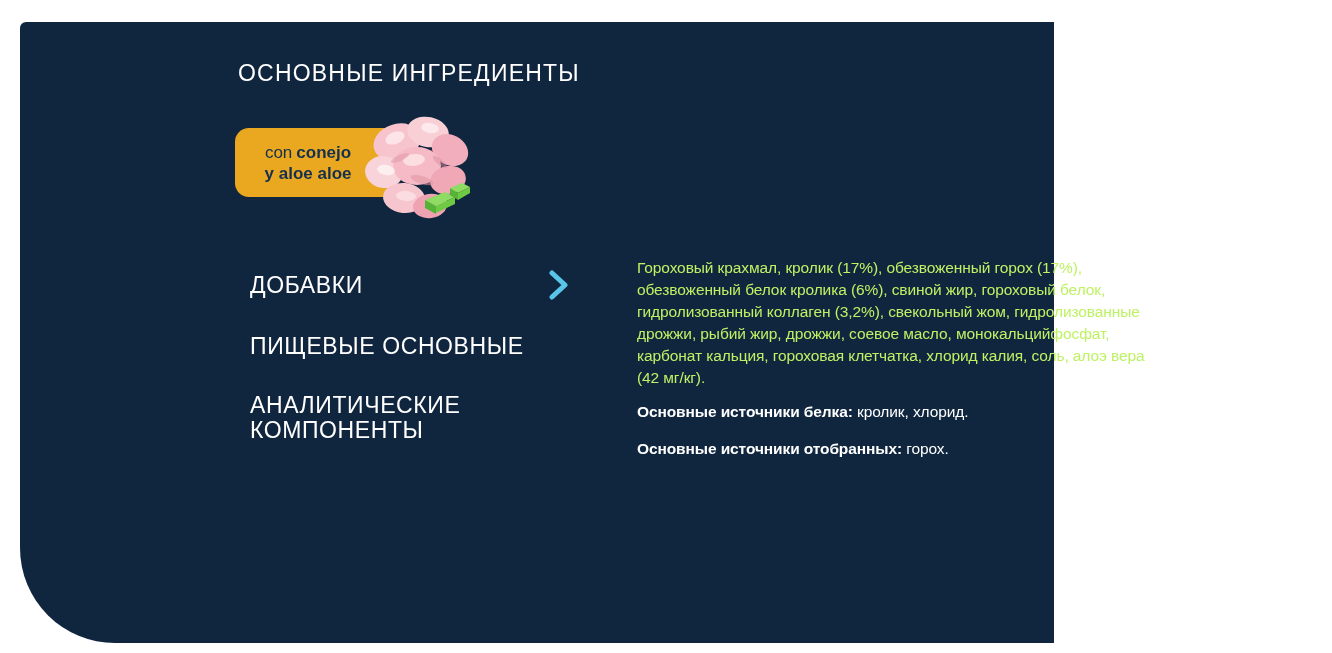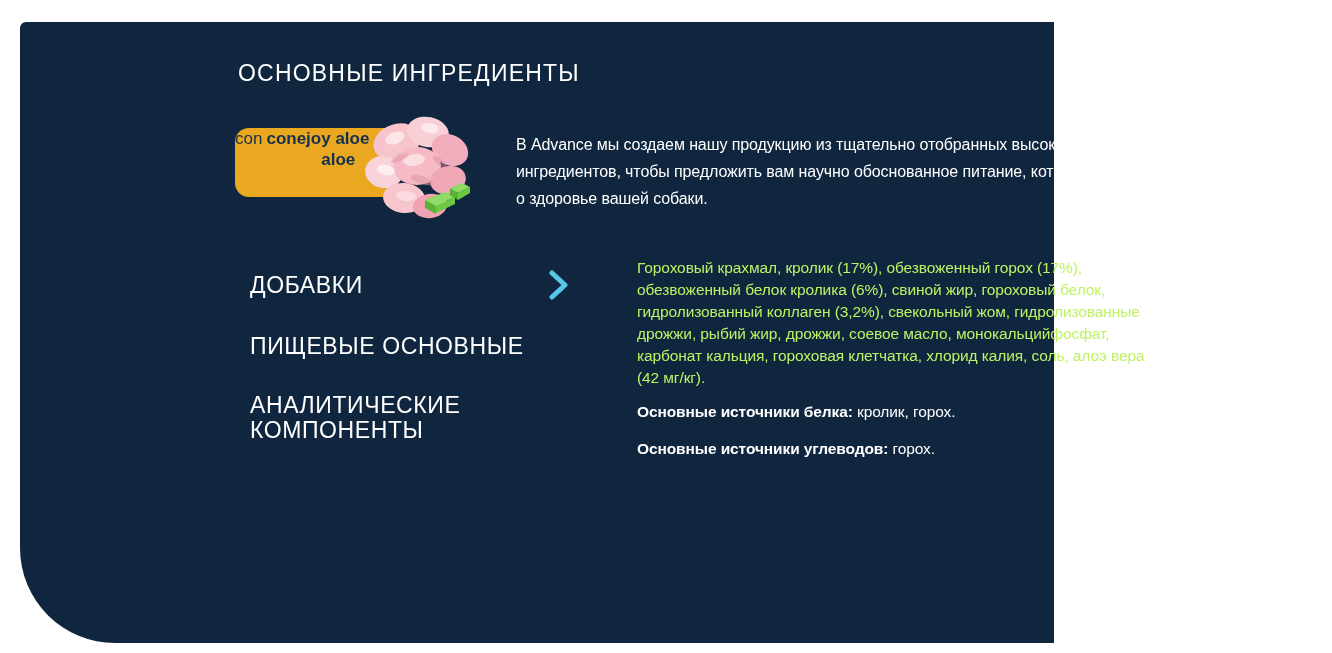--- a/index.html
+++ b/index.html
@@ -6,22 +6,22 @@
             font-family:"Liberation Sans","DejaVu Sans",sans-serif;}
   .panel{position:absolute;left:20px;top:22px;width:1034px;height:621px;
          background:#10263f;border-radius:6px 0 0 95px;}
 
   .page-title{position:absolute;left:218px;top:38px;font-size:23px;letter-spacing:1.2px;
               color:#ffffff;font-weight:400;}
 
   
   .badge{position:absolute;left:215px;top:106px;width:162px;height:69px;
          background:#e9a820;border-radius:14px;}
-  .badge-text{position:absolute;inset:0;display:flex;flex-direction:row;justify-content:center;
-              align-items:flex-start;padding-right:16px;color:#14304e;font-size:17px;line-height:21px;
+  .badge-text{position:absolute;inset:0;display:flex;flex-direction:column;justify-content:center;
+              align-items:center;padding-right:16px;color:#14304e;font-size:17px;line-height:21px;
               font-weight:700;}
   .badge-text .reg{font-weight:400;margin-right:4px;}
   .meat{position:absolute;left:342px;top:92px;width:114px;height:114px;}
 
   .intro{position:absolute;left:496px;top:109px;width:652px;color:#ffffff;
          font-size:16px;line-height:27px;letter-spacing:-0.1px;}
 
   
   .menu-item{position:absolute;left:230px;color:#ffffff;font-size:23px;letter-spacing:0.6px;
              cursor:pointer;font-weight:400;}
@@ -77,32 +77,31 @@
     <g>
       <path d="M63 86 l20 -8 l10 5 l-19 9 z" fill="#8edc63"></path>
       <path d="M63 86 l11 6 l0 8 l-11 -6 z" fill="#57b335"></path>
       <path d="M74 92 l19 -9 l0 7 l-19 9 z" fill="#6ec943"></path>
       <path d="M88 74 l12 -5 l8 4 l-12 6 z" fill="#8edc63"></path>
       <path d="M88 74 l8 5 l0 7 l-8 -5 z" fill="#57b335"></path>
       <path d="M96 79 l12 -6 l0 6 l-12 7 z" fill="#6ec943"></path>
     </g>
   </svg>
 
-  <div class="intro">В Advance мы создаем нашу продукцию из тщательно отобранных высококачественных ингредиентов, чтобы предложить вам научно обоснованное питание, которое заботится о здоровье вашей собаки.</div>
 
   <div class="menu-item mi-0">ДОБАВКИ</div>
   <svg class="chevron" width="22" height="30" viewBox="0 0 22 30">
     <polyline points="4,3 17,15 4,27" stroke="#58c5e9" stroke-width="5" fill="none" stroke-linecap="round" stroke-linejoin="round"></polyline>
   </svg>
   <div class="menu-item mi-1">ПИЩЕВЫЕ ОСНОВНЫЕ</div>
   <div class="menu-item mi-2">АНАЛИТИЧЕСКИЕ КОМПОНЕНТЫ</div>
 
   <div class="ingredients">Гороховый крахмал, кролик (17%), обезвоженный горох (17%), обезвоженный белок кролика (6%), свиной жир, гороховый белок, гидролизованный коллаген (3,2%), свекольный жом, гидролизованные дрожжи, рыбий жир, дрожжи, соевое масло, монокальцийфосфат, карбонат кальция, гороховая клетчатка, хлорид калия, соль, алоэ вера (42 мг/кг).</div>
 
   <div class="source-line src-protein">
-    <b>Основные источники белка:</b><span> кролик, горох.</span>
+    <b>Основные источники белка:</b><span> кролик, хлорид.</span>
   </div>
 
   <div class="source-line src-carb">
-    <b>Основные источники углеводов:</b><span> горох.</span>
+    <b>Основные источники отобранных:</b><span> горох.</span>
   </div>
 
 </div>
 
 </body></html>

